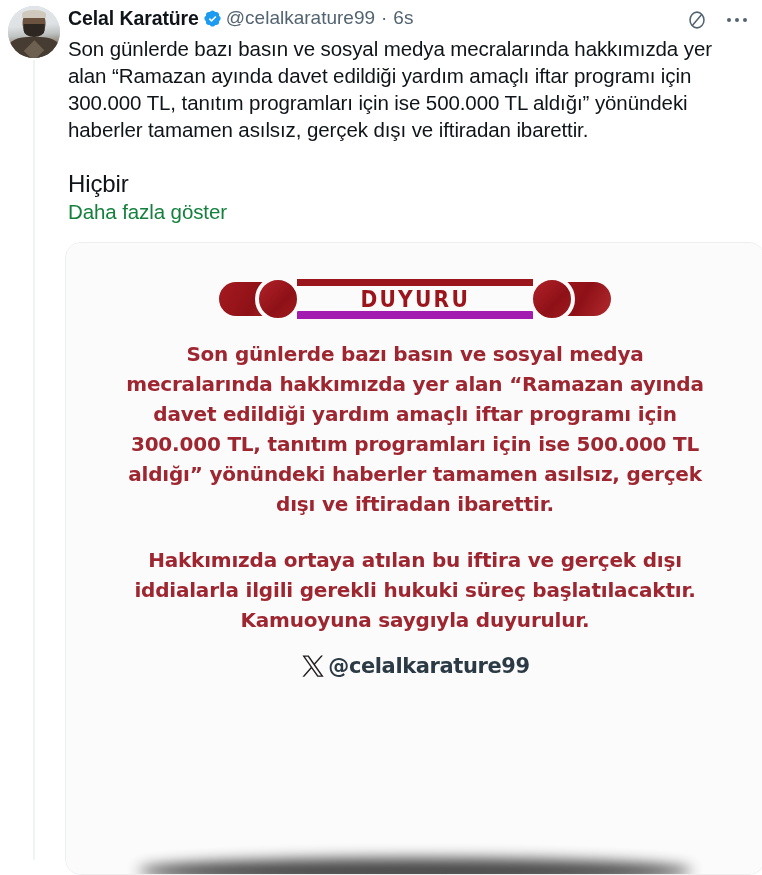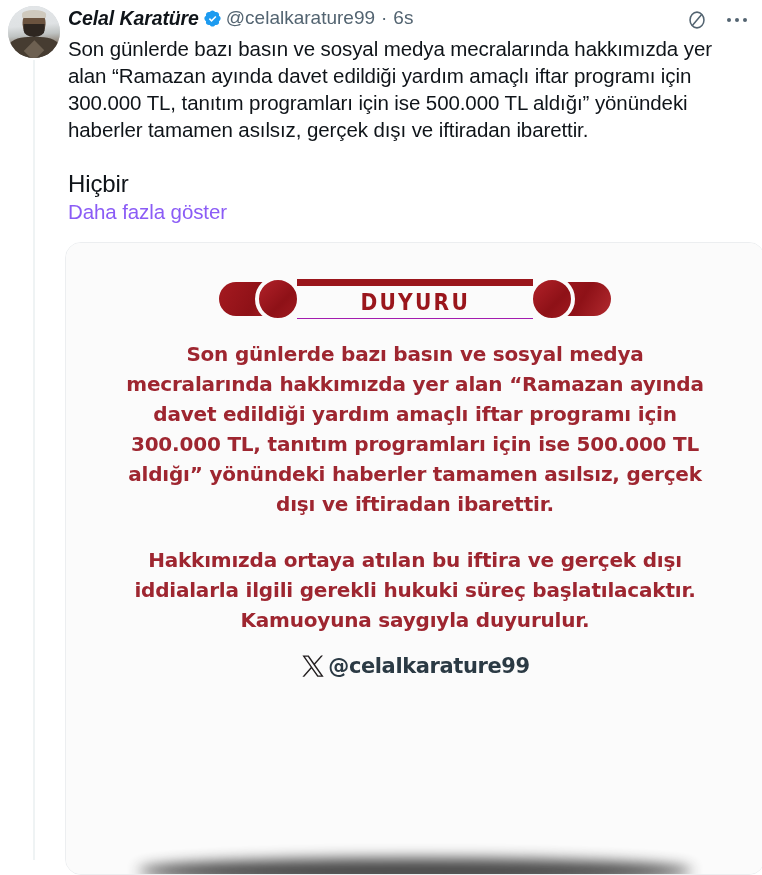--- a/index.html
+++ b/index.html
@@ -116,21 +116,20 @@
     align-items: center;
     gap: 4px;
     height: 28px;
     white-space: nowrap;
   }
   .display-name {
     font-size: 19.5px;
     font-weight: 700;
     color: #0f1419;
     letter-spacing: -0.1px;
-    font-style: italic;
   }
   .verified-badge {
     width: 19px;
     height: 19px;
     flex: 0 0 19px;
     display: block;
   }
   .handle, .dot-sep, .timestamp {
     font-size: 19px;
     color: #536471;
@@ -181,21 +180,21 @@
     line-height: 27px;
     color: #0f1419;
     letter-spacing: -0.1px;
   }
 
   .show-more {
     display: block;
     margin-top: 1px;
     font-size: 20.5px;
     line-height: 27px;
-    color: #8b5cf6;
+    color: #15803d;
     text-decoration: none;
     letter-spacing: -0.1px;
   }
 
   
   .media-card {
     position: absolute;
     left: 65px;
     top: 242px;
     width: 700px;
@@ -245,21 +244,21 @@
   .dur-circle.left  { left: 36px; }
   .dur-circle.right { right: 36px; }
   .dur-bar {
     position: absolute;
     left: 78px;
     right: 78px;
     top: 8px;
     height: 40px;
     background: #fbfbfb;
     border-top: 7px solid #9a161c;
-    border-bottom: 1px solid #a21caf;
+    border-bottom: 8px solid #a21caf;
     display: flex;
     align-items: center;
     justify-content: center;
   }
   .dur-text {
     font-family: "DejaVu Sans", sans-serif;
     font-size: 23px;
     font-weight: 700;
     letter-spacing: 2.5px;
     color: #9a161c;

